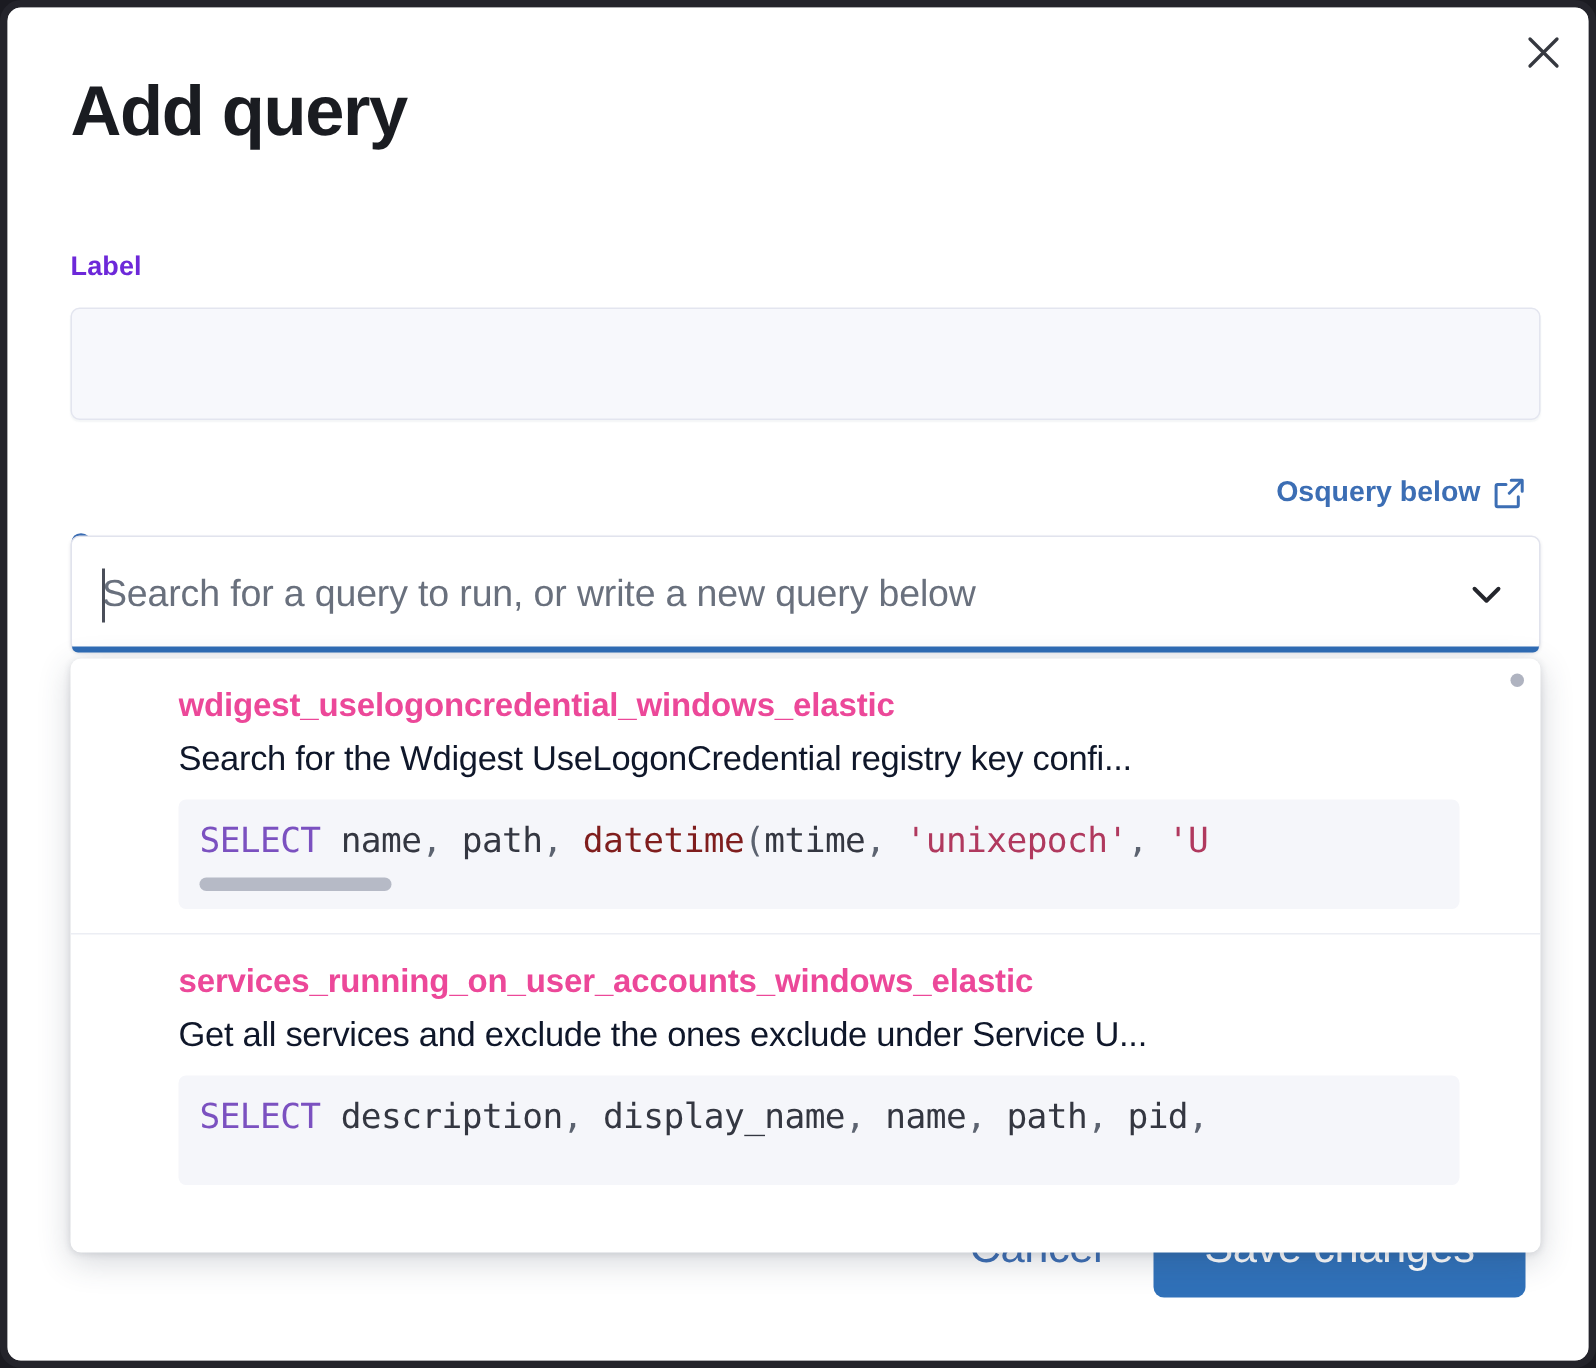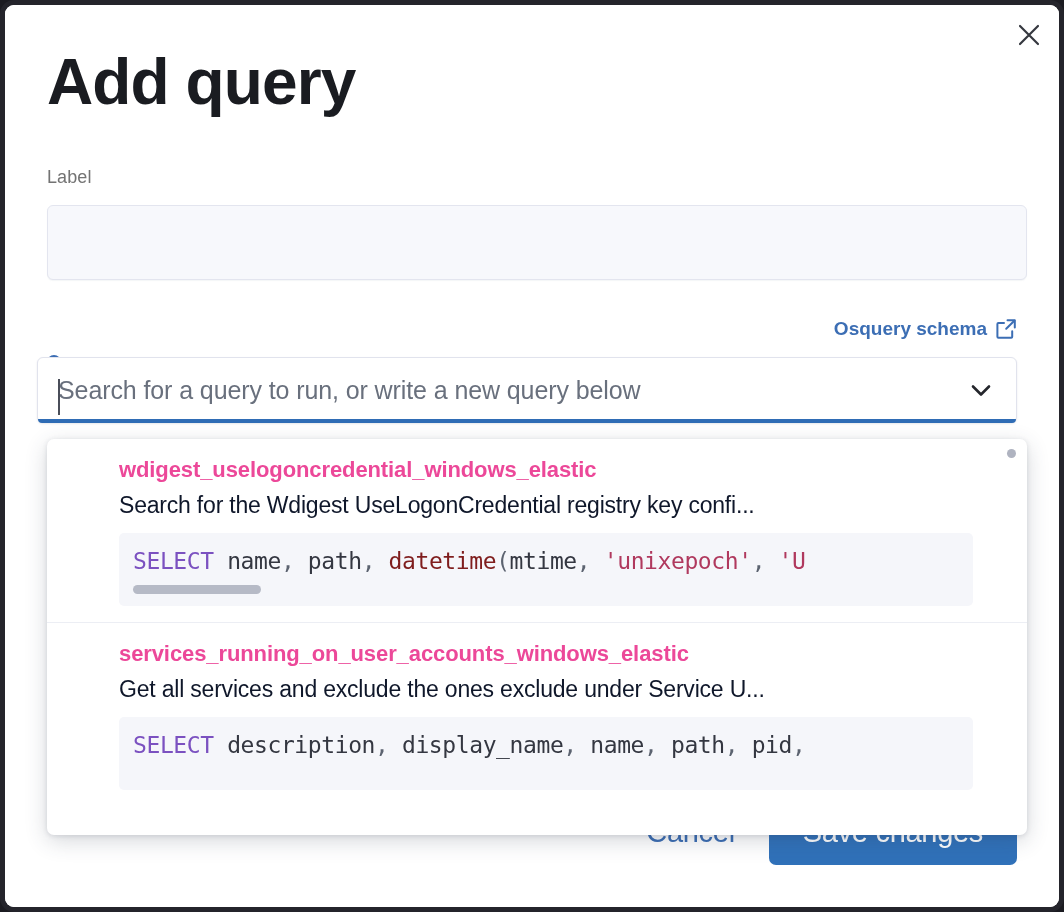--- a/index.html
+++ b/index.html
@@ -51,35 +51,35 @@
     border: none;
     padding: 0;
   }
   .close-btn svg { display: block; }
 
   
   .modal-title {
     position: absolute;
     left: 42px;
     top: 44px;
-    font-size: 64px;
+    font-size: 47px;
     line-height: 1.05;
     font-weight: 800;
     letter-spacing: -0.9px;
     color: #1a1c21;
     margin: 0;
     white-space: nowrap;
   }
 
   
   .field-label {
     position: absolute;
     font-size: 18px;
-    font-weight: 400;
-    color: #737373;
+    font-weight: 700;
+    color: #6d28d9;
     letter-spacing: 0.1px;
   }
   .field-label.blue { color: #3c6eb4; font-weight: 700; margin-top: 33px; }
 
   #label-label { left: 42px; top: 162px; }
   #query-label { left: 42px; top: 314px; }
 
   
   .schema-link {
     position: absolute;
@@ -113,24 +113,24 @@
     font-size: 19px;
     color: #343741;
     padding: 12px 14px;
     resize: none;
     outline: none;
   }
 
   
   .combo-wrap {
     position: absolute;
-    left: 32px;
+    left: 42px;
     top: 352px;
     width: 980px;
-    height: 66px;
+    height: 78px;
   }
   .combo-box {
     position: absolute;
     inset: 0;
     box-sizing: border-box;
     background: #ffffff;
     border: 1px solid #e1e3ed;
     border-radius: 6px;
     box-shadow: 0 1px 2px rgba(90,100,120,0.14);
     display: flex;
@@ -298,21 +298,21 @@
       </svg>
     </button>
 
     <h1 class="modal-title">Add query</h1>
 
     <div class="field-label" id="label-label">Label</div>
     <textarea class="label-input" placeholder="" style=""></textarea>
 
     <div class="field-label blue" id="query-label">Query</div>
     <a class="schema-link">
-      <span>Osquery schema</span>
+      <span>Osquery below</span>
       <svg width="22" height="22" viewBox="0 0 22 22">
         <path d="M12.5 2.2 h7.3 v7.3" stroke="#3c6eb4" stroke-width="2" fill="none" stroke-linecap="round" stroke-linejoin="round"></path>
         <path d="M19.3 2.7 L11.2 10.8" stroke="#3c6eb4" stroke-width="2" fill="none" stroke-linecap="round"></path>
         <path d="M17.2 13.2 v5.6 a1 1 0 0 1 -1 1 H3.4 a1 1 0 0 1 -1 -1 V6 a1 1 0 0 1 1 -1 H9" stroke="#3c6eb4" stroke-width="2" fill="none" stroke-linecap="round" stroke-linejoin="round"></path>
       </svg>
     </a>
 
     <div class="combo-wrap">
       <div class="combo-box">
         <span class="combo-caret"></span>

